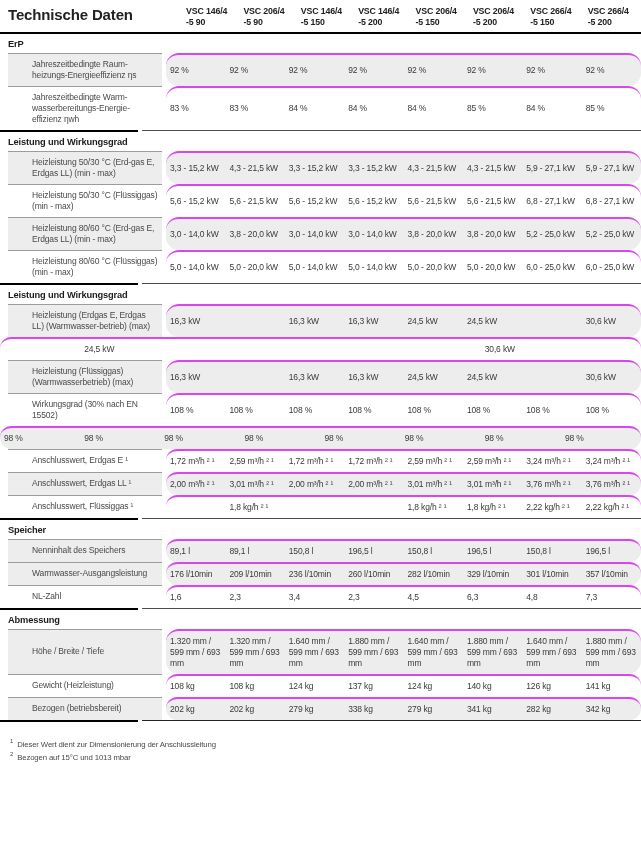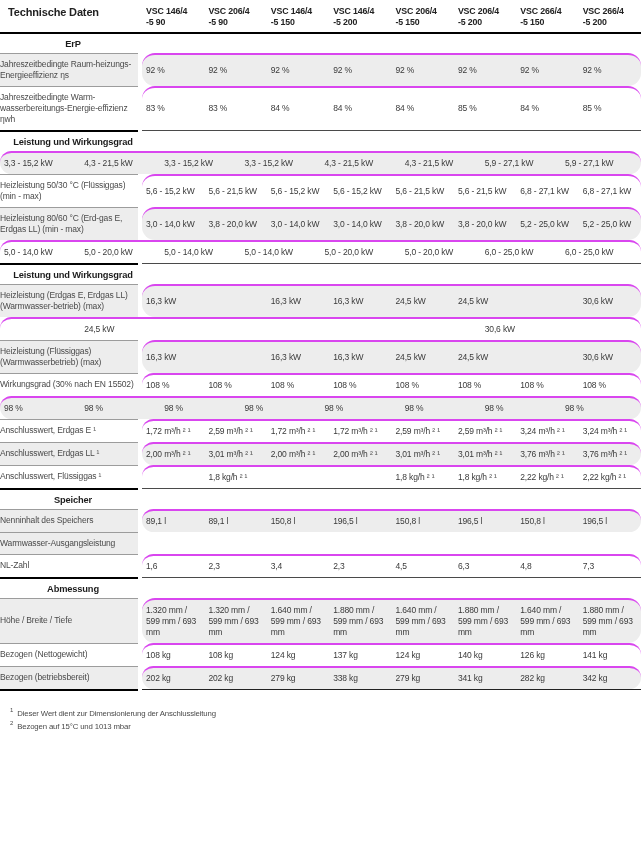--- a/index.html
+++ b/index.html
@@ -9,49 +9,49 @@
     color:#3c3c3c;
     letter-spacing:-0.15px;
     -webkit-font-smoothing:antialiased;
   }
   #doc{width:641px;box-sizing:border-box;padding-top:4px;}
 
   
   .hrow{display:flex;align-items:flex-start;border-bottom:2px solid #000;padding-bottom:3px;}
   .hrow .hlabel{
     width:138px;margin-right:4px;box-sizing:border-box;
-    padding:2px 2px 0 8px;font-size:11px;font-weight:bold;color:#222;
-  }
-  .hrow .hvals{flex:1;display:flex;}
+    padding:2px 2px 0 8px;font-size:15px;font-weight:bold;color:#222;
+  }
+  .hrow .hvals{flex:1;display:flex;margin-left:40px;}
   .hcol{
     width:12.5%;box-sizing:border-box;padding:2px 2px 0 4px;
     font-size:8.8px;font-weight:bold;color:#222;line-height:1.3;
   }
   .hcol span{display:block;white-space:nowrap;}
 
   
-  .srow{display:flex;text-align:center;}
+  .srow{display:flex;}
   .srow .slabel{
     width:138px;margin-right:4px;box-sizing:border-box;
     border-top:2px solid #000;
     padding:5px 0 4px 8px;font-size:9.3px;font-weight:bold;color:#1c1c1c;
     white-space:nowrap;
   }
   .srow .sspacer{flex:1;border-top:1px solid #4a4a4a;}
   .srow.first .slabel{border-top:none;}
   .srow.first .sspacer{border-top:none;}
 
   
   .drow{display:flex;align-items:stretch;}
   .drow .lbl{
-    width:138px;margin-right:4px;box-sizing:border-box;
+    width:154px;margin-right:4px;box-sizing:border-box;
     border-top:1px solid #9c9c9c;
-    padding:5px 3px 5px 0;
+    padding:5px 3px 5px 24px;
     font-size:8.5px;line-height:11px;color:#4a4a4a;
-    display:flex;align-items:center;
+    display:flex;align-items:center;margin-left:8px;
   }
   .drow .vals{flex:1;display:flex;border-top:2px solid #d946ef;border-radius:13px;}
   .drow .cell{
     width:12.5%;box-sizing:border-box;
     padding:5px 2px 5px 4px;
     font-size:8.5px;line-height:11px;color:#3a3a3a;
     display:flex;align-items:center;
   }
   .drow.shade .lbl,.drow.shade .vals{background:#ededed;}
 
@@ -137,20 +137,21 @@
           <div class="cell">85 %</div>
           <div class="cell">84 %</div>
           <div class="cell">85 %</div>
         </div>
       </div>
       <div class="srow">
         <div class="slabel">Leistung und Wirkungsgrad</div>
         <div class="sspacer"></div>
       </div>
       <div class="drow shade">
+        <div class="lbl">Heizleistung 50/30 °C (Erd-gas E, Erdgas LL) (min - max)</div>
         <div class="vals">
           <div class="cell">3,3 - 15,2 kW</div>
           <div class="cell">4,3 - 21,5 kW</div>
           <div class="cell">3,3 - 15,2 kW</div>
           <div class="cell">3,3 - 15,2 kW</div>
           <div class="cell">4,3 - 21,5 kW</div>
           <div class="cell">4,3 - 21,5 kW</div>
           <div class="cell">5,9 - 27,1 kW</div>
           <div class="cell">5,9 - 27,1 kW</div>
         </div>
@@ -175,20 +176,21 @@
           <div class="cell">3,8 - 20,0 kW</div>
           <div class="cell">3,0 - 14,0 kW</div>
           <div class="cell">3,0 - 14,0 kW</div>
           <div class="cell">3,8 - 20,0 kW</div>
           <div class="cell">3,8 - 20,0 kW</div>
           <div class="cell">5,2 - 25,0 kW</div>
           <div class="cell">5,2 - 25,0 kW</div>
         </div>
       </div>
       <div class="drow">
+        <div class="lbl">Heizleistung 80/60 °C (Flüssiggas) (min - max)</div>
         <div class="vals">
           <div class="cell">5,0 - 14,0 kW</div>
           <div class="cell">5,0 - 20,0 kW</div>
           <div class="cell">5,0 - 14,0 kW</div>
           <div class="cell">5,0 - 14,0 kW</div>
           <div class="cell">5,0 - 20,0 kW</div>
           <div class="cell">5,0 - 20,0 kW</div>
           <div class="cell">6,0 - 25,0 kW</div>
           <div class="cell">6,0 - 25,0 kW</div>
         </div>
@@ -311,20 +313,30 @@
           <div class="cell">150,8 l</div>
           <div class="cell">196,5 l</div>
           <div class="cell">150,8 l</div>
           <div class="cell">196,5 l</div>
           <div class="cell">150,8 l</div>
           <div class="cell">196,5 l</div>
         </div>
       </div>
       <div class="drow shade">
         <div class="lbl">Warmwasser-Ausgangsleistung</div>
+        <div class="vals">
+          <div class="cell">176 l/10min</div>
+          <div class="cell">209 l/10min</div>
+          <div class="cell">236 l/10min</div>
+          <div class="cell">260 l/10min</div>
+          <div class="cell">282 l/10min</div>
+          <div class="cell">329 l/10min</div>
+          <div class="cell">301 l/10min</div>
+          <div class="cell">357 l/10min</div>
+        </div>
       </div>
       <div class="drow">
         <div class="lbl">NL-Zahl</div>
         <div class="vals">
           <div class="cell">1,6</div>
           <div class="cell">2,3</div>
           <div class="cell">3,4</div>
           <div class="cell">2,3</div>
           <div class="cell">4,5</div>
           <div class="cell">6,3</div>
@@ -343,21 +355,21 @@
           <div class="cell">1.320 mm / 599 mm / 693 mm</div>
           <div class="cell">1.640 mm / 599 mm / 693 mm</div>
           <div class="cell">1.880 mm / 599 mm / 693 mm</div>
           <div class="cell">1.640 mm / 599 mm / 693 mm</div>
           <div class="cell">1.880 mm / 599 mm / 693 mm</div>
           <div class="cell">1.640 mm / 599 mm / 693 mm</div>
           <div class="cell">1.880 mm / 599 mm / 693 mm</div>
         </div>
       </div>
       <div class="drow">
-        <div class="lbl">Bezogen (Nettogewicht)</div>
+        <div class="lbl">Gewicht (Heizleistung)</div>
         <div class="vals">
           <div class="cell">108 kg</div>
           <div class="cell">108 kg</div>
           <div class="cell">124 kg</div>
           <div class="cell">137 kg</div>
           <div class="cell">124 kg</div>
           <div class="cell">140 kg</div>
           <div class="cell">126 kg</div>
           <div class="cell">141 kg</div>
         </div>

